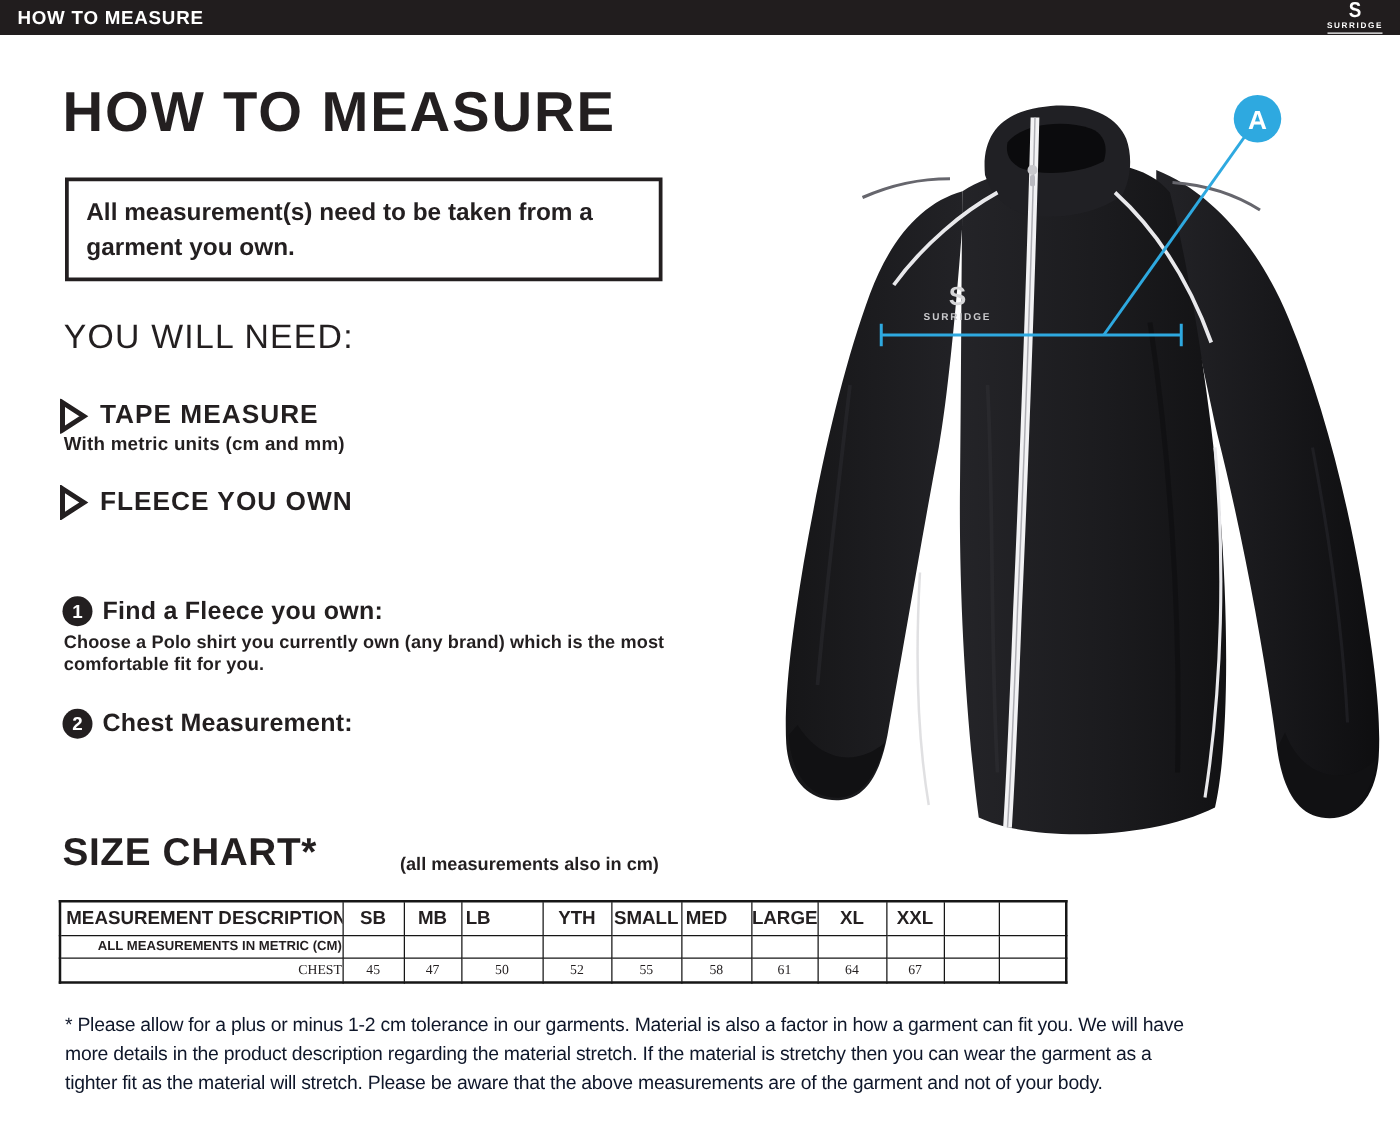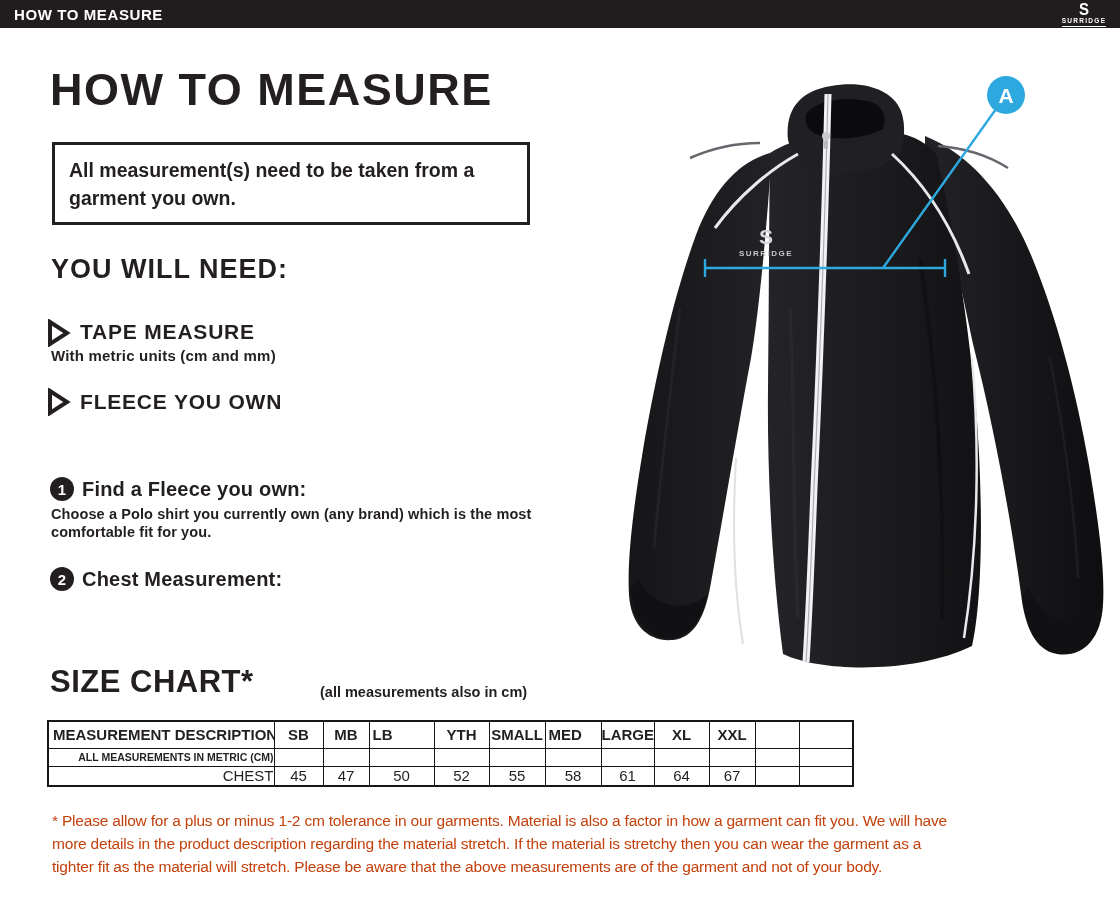--- a/index.html
+++ b/index.html
@@ -18,21 +18,21 @@
              transform:scaleY(1.15); }
   .brand-word { color:#fff; font-size:6.5px; font-weight:bold; letter-spacing:1.3px;
                 border-bottom:1px solid #fff; padding-bottom:1.5px; margin-top:1px; }
 
   
   .h1 { position:absolute; left:50px; top:64px; font-size:45px; font-weight:800;
         letter-spacing:1.5px; }
   .notice { position:absolute; left:52px; top:142px; width:478px; height:83px;
             border:3px solid #231f20; padding:11px 14px;
             font-size:19.5px; font-weight:bold; line-height:28px; }
-  .h2 { position:absolute; left:51px; top:254px; font-size:27px; font-weight:700;
+  .h2 { position:absolute; left:51px; top:254px; font-size:27px; font-weight:400;
         letter-spacing:1px;text-align:center; }
 
   .need-icon { position:absolute; left:46px; width:26px; height:28px; }
   .need-label { position:absolute; left:80px; font-size:21px; font-weight:bold;
                 letter-spacing:.8px; }
   .need-desc { position:absolute; left:51px; font-size:15px; font-weight:bold;
                letter-spacing:.2px; }
 
   .step-badge { position:absolute; left:50px; width:24px; height:24px; border-radius:50%;
                 background:#231f20; color:#fff; font-size:15px; font-weight:bold;
@@ -49,24 +49,24 @@
   
   .size-table { position:absolute; left:47px; top:720px; border-collapse:collapse;
                 table-layout:fixed; width:805px; border:2px solid #161616; }
   .size-table th, .size-table td { border:1px solid #161616; white-space:nowrap;
                 overflow:hidden; text-align:center; vertical-align:middle; }
   .size-table thead th { font-size:15px; font-weight:bold; height:27px; }
   .size-table th.desc, .size-table td.desc { text-align:right; padding-left:4px; }
   .size-table thead th:nth-child(4), .size-table thead th:nth-child(7)
               { text-align:left; padding-left:3px; }
   .size-table tbody tr:nth-child(1) td { font-size:10.5px; font-weight:bold; height:18px; }
-  .size-table tbody tr:nth-child(2) td { font-size:15px; height:20px; }
+  .size-table tbody tr:nth-child(2) td { font-size:11px; height:20px;font-family:Liberation Serif, serif; }
 
   .footnote { position:absolute; left:52px; top:809px; width:1068px; font-size:15.5px;
-              line-height:23px; color:#c2410c; white-space:pre-line; letter-spacing:-.2px; }
+              line-height:23px; color:#0f172a; white-space:pre-line; letter-spacing:-.2px; }
 
   
   .figure { position:absolute; left:620px; top:58px; width:500px; height:634px; }
 </style>
 </head>
 <body>
 
 <div class="page">
 
   <div class="topbar">

